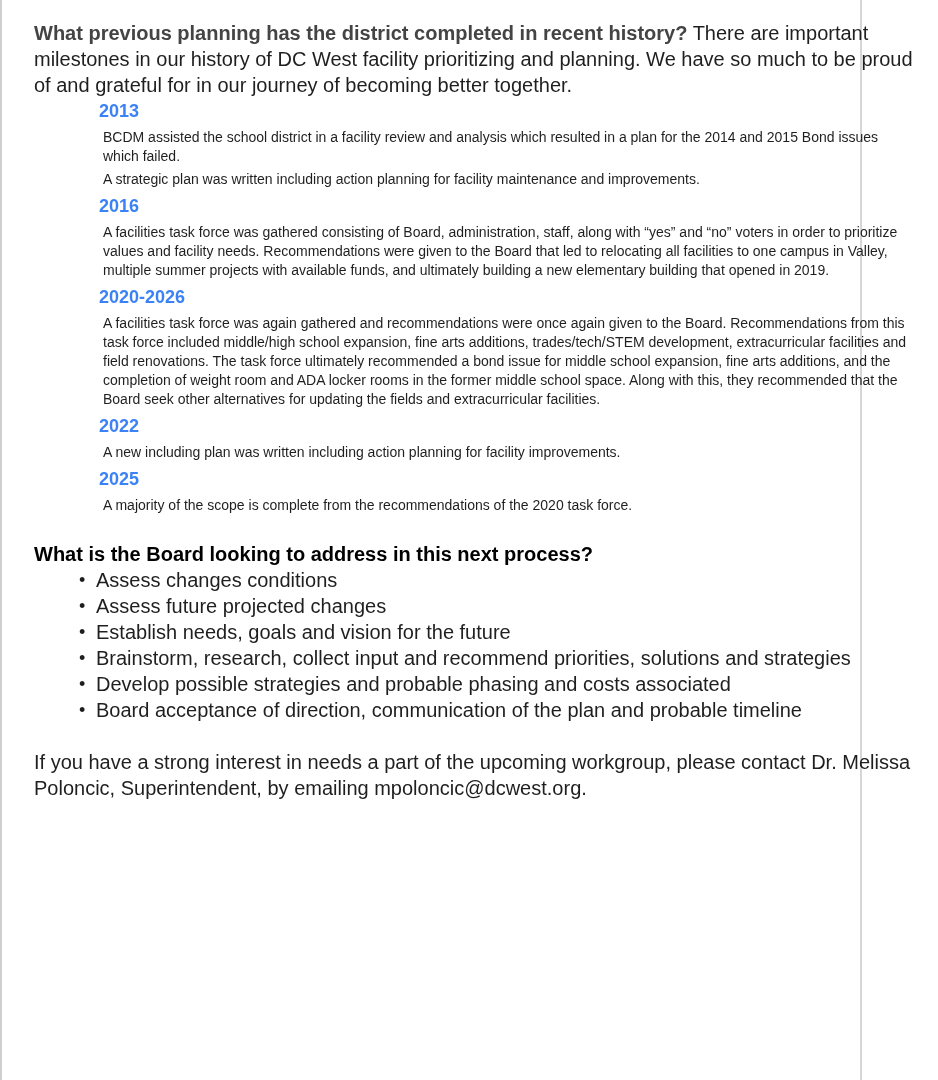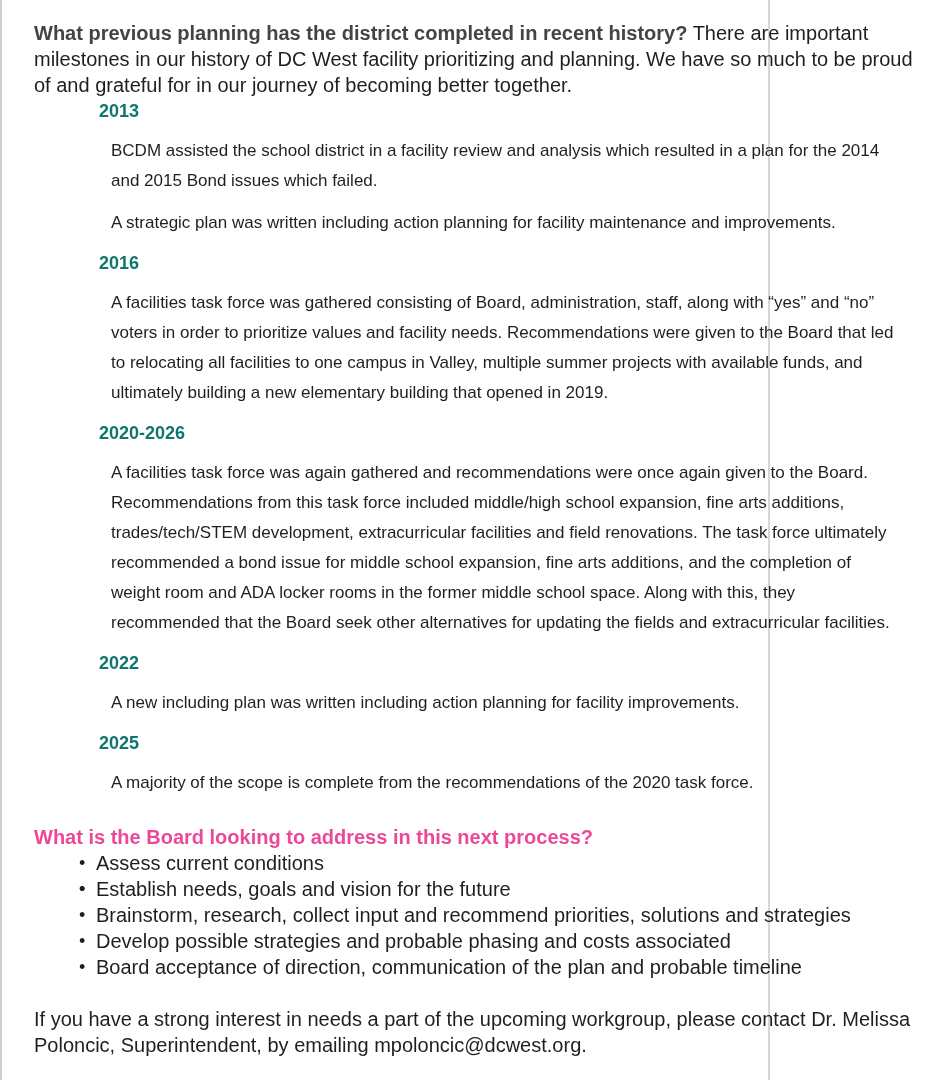--- a/index.html
+++ b/index.html
@@ -12,21 +12,21 @@
       height: 1080px;
       overflow: hidden;
       position: relative;
       font-family: "Liberation Sans", sans-serif;
       color: #1f1f1f;
     }
     .frame {
       position: absolute;
       left: 0;
       top: 0;
-      width: 770px;
+      width: 862px;
       height: 1080px;
       border-left: 2px solid #cfcfcf;
       border-right: 2px solid #d6d6d6;
       box-sizing: border-box;
     }
     .content {
       position: absolute;
       left: 32px;
       top: 20px;
       width: 880px;
@@ -38,35 +38,35 @@
     }
     .q-bold {
       font-weight: bold;
       color: #444444;
     }
     .timeline {
       margin: 0;
       padding-left: 65px;
     }
     .year {
-      color: #0f766e;
+      color: #3b82f6;
       font-weight: bold;
       font-size: 18px;
       line-height: 26px;
       margin-top: 0;
     }
     .entry-text {
-      font-size: 17px;
-      line-height: 30px;
-      margin: 12px;
+      font-size: 14px;
+      line-height: 19px;
+      margin: 4px;
     }
     .section-heading {
       margin: 26px 0 0 0;
       font-weight: bold;
-      color: #ec4899;
+      color: #000000;
       font-size: 20px;
       line-height: 26px;
     }
     ul.goals {
       margin: 0;
       padding-left: 62px;
       list-style: none;
     }
     ul.goals li {
       position: relative;
@@ -117,22 +117,22 @@
       </div>
       <div>
         <div class="year">2025</div>
         <p class="entry-text">A majority of the scope is complete from the recommendations of the 2020 task force.</p>
       </div>
     </div>
 
     <div class="section-heading">What is the Board looking to address in this next process?</div>
 
     <ul class="goals">
-      <li><span class="bullet">•</span><span>Assess current conditions</span></li>
-      <li><span class="bullet">•</span></li>
+      <li><span class="bullet">•</span><span>Assess changes conditions</span></li>
+      <li><span class="bullet">•</span><span>Assess future projected changes</span></li>
       <li><span class="bullet">•</span><span>Establish needs, goals and vision for the future</span></li>
       <li><span class="bullet">•</span><span>Brainstorm, research, collect input and recommend priorities, solutions and strategies</span></li>
       <li><span class="bullet">•</span><span>Develop possible strategies and probable phasing and costs associated</span></li>
       <li><span class="bullet">•</span><span>Board acceptance of direction, communication of the plan and probable timeline</span></li>
     </ul>
 
     <p class="contact">If you have a strong interest in needs a part of the upcoming workgroup, please contact Dr. Melissa Poloncic, Superintendent, by emailing mpoloncic@dcwest.org.</p>
 
   </div>
 </div>

